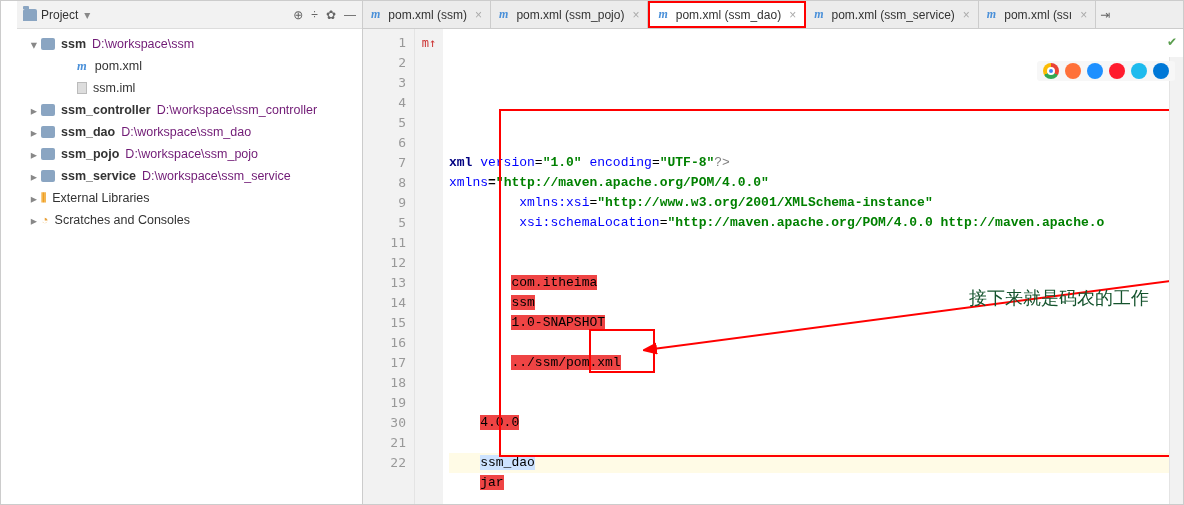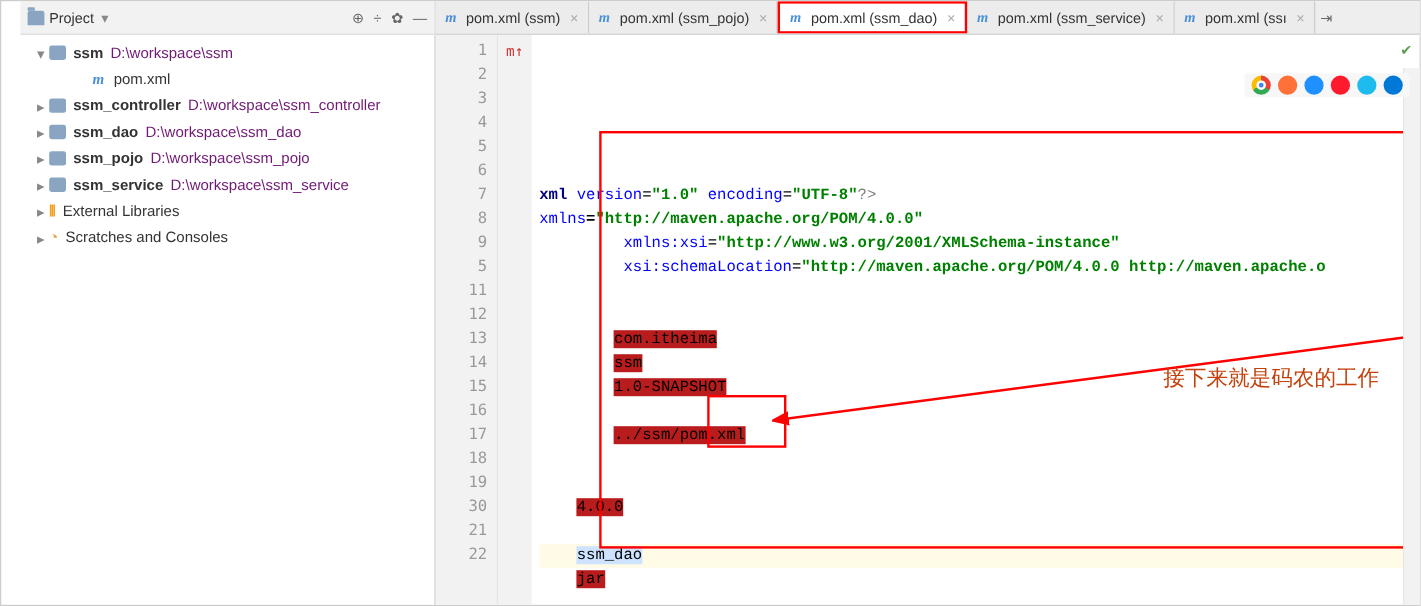--- a/index.html
+++ b/index.html
@@ -34,28 +34,28 @@
 .editor-wrap { flex: 1; display: flex; overflow: hidden; position: relative; }
 .gutter { width: 52px; background: #f2f2f2; color: #999; text-align: right; padding-right: 8px; font-family: Consolas, monospace; font-size: 13px; line-height: 20px; padding-top: 4px; border-right: 1px solid #e4e4e4; }
 .gutter-extra { width: 28px; background: #f2f2f2; font-family: Consolas, monospace; font-size: 12px; line-height:20px; padding-top:4px; color:#c33; }
 .gutter-extra .mark { text-align:center; }
 .code { flex: 1; font-family: Consolas, "Courier New", monospace; font-size: 13px; line-height: 20px; padding: 4px 0 0 6px; white-space: pre; overflow: auto; position: relative; }
 .code .line { height: 20px; }
 .tag { color: #000080; font-weight: bold; text-align: center; }
 .attr { color: #0000ff; font-weight: normal; }
 .val { color: #008000; font-weight: bold; }
 .txt { color: #000; }
-.html-bg { background: #b91c1c; }
+.html-bg { background: #ef4444; }
 .cmt { color: #808080; font-style: italic; }
 .sel-bg { background: #cde3ff; }
 .line-hl { background: #fffbe6; }
 .xml-decl { color: #808080; }
 .redbox1 { position: absolute; border: 2px solid red; left: 56px; top: 80px; width: 862px; height: 348px; pointer-events: none; }
 .redbox2 { position: absolute; border: 2px solid red; left: 146px; top: 300px; width: 66px; height: 44px; pointer-events: none; }
-.annotation { position: absolute; right: 4px; top: 226px; width: 210px; color: #c2410c; font-size: 18px; font-family: Liberation Sans, sans-serif; line-height: 24px; }
+.annotation { position: absolute; right: 4px; top: 210px; width: 210px; color: #14532d; font-size: 18px; font-family: Liberation Mono, monospace; line-height: 24px; }
 .arrow-svg { position: absolute; left: 200px; top: 210px; pointer-events: none; }
 .browser-icons { position: absolute; right: 8px; top: 32px; display: flex; gap: 6px; align-items: center; background: #f7f7f7; padding: 2px 6px; border-radius: 3px; }
 .bicon { width: 16px; height: 16px; border-radius: 50%; }
 .check { position:absolute; right:6px; top:6px; color:#5a9e4e;}
 .right-strip { position:absolute; right:0; top:28px; bottom:0; width:14px; background:#f2f2f2; border-left:1px solid #e4e4e4;}
 .icon-btn { cursor:pointer; color:#666; }
 </style>
 </head>
 <body>
 
@@ -80,20 +80,26 @@
           <span class="tree-arrow">▾</span>
           <span class="mod-icon"></span>
           <span class="tree-label"><b>ssm</b></span>
           <span class="path">D:\workspace\ssm</span>
         </div>
         <div class="tree-row">
           <span class="tree-indent" style="width:40px"></span>
           <span class="tree-arrow"></span>
           <span class="m-icon">m</span>
           <span class="tree-label">pom.xml</span>
+        </div>
+        <div class="tree-row">
+          <span class="tree-indent" style="width:40px"></span>
+          <span class="tree-arrow"></span>
+          <span class="file-icon"></span>
+          <span class="tree-label">ssm.iml</span>
         </div>
         <div class="tree-row">
           <span class="tree-indent" style="width:4px"></span>
           <span class="tree-arrow">▸</span>
           <span class="mod-icon"></span>
           <span class="tree-label"><b>ssm_controller</b></span>
           <span class="path">D:\workspace\ssm_controller</span>
         </div>
         <div class="tree-row">
           <span class="tree-indent" style="width:4px"></span>

